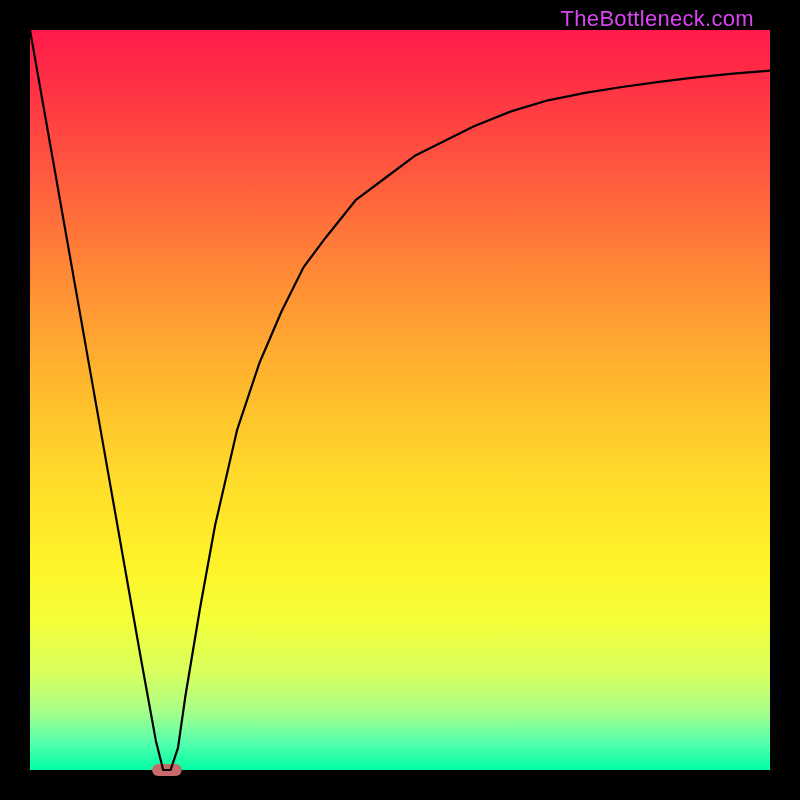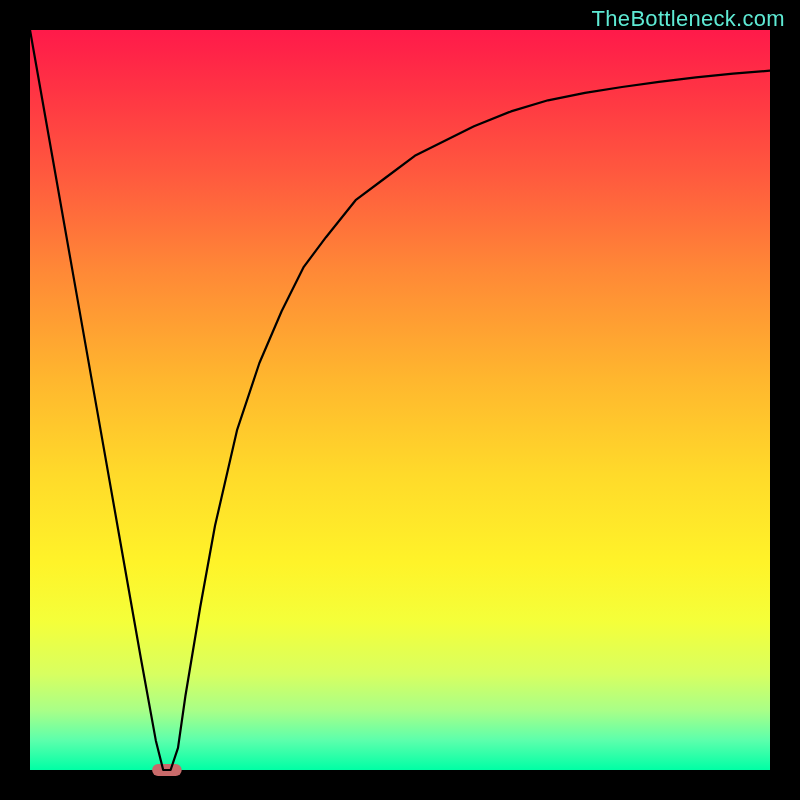--- a/index.html
+++ b/index.html
@@ -35,22 +35,22 @@
       #f4ff3a 80%,
       #d8ff60 87%,
       #a8ff88 92%,
       #5cffac 96%,
       #00ffa5 100%
     );
   }
   .watermark {
     position: absolute;
     top: 6px;
-    right: 15px;
-    color: #5eead4;
+    right: 46px;
+    color: #d946ef;
     font-size: 22px;
     letter-spacing: 0.3px;
     font-weight: 500;
   }
   svg.chart {
     position: absolute;
     inset: 0;
     width: 100%;
     height: 100%;
     overflow: visible;

